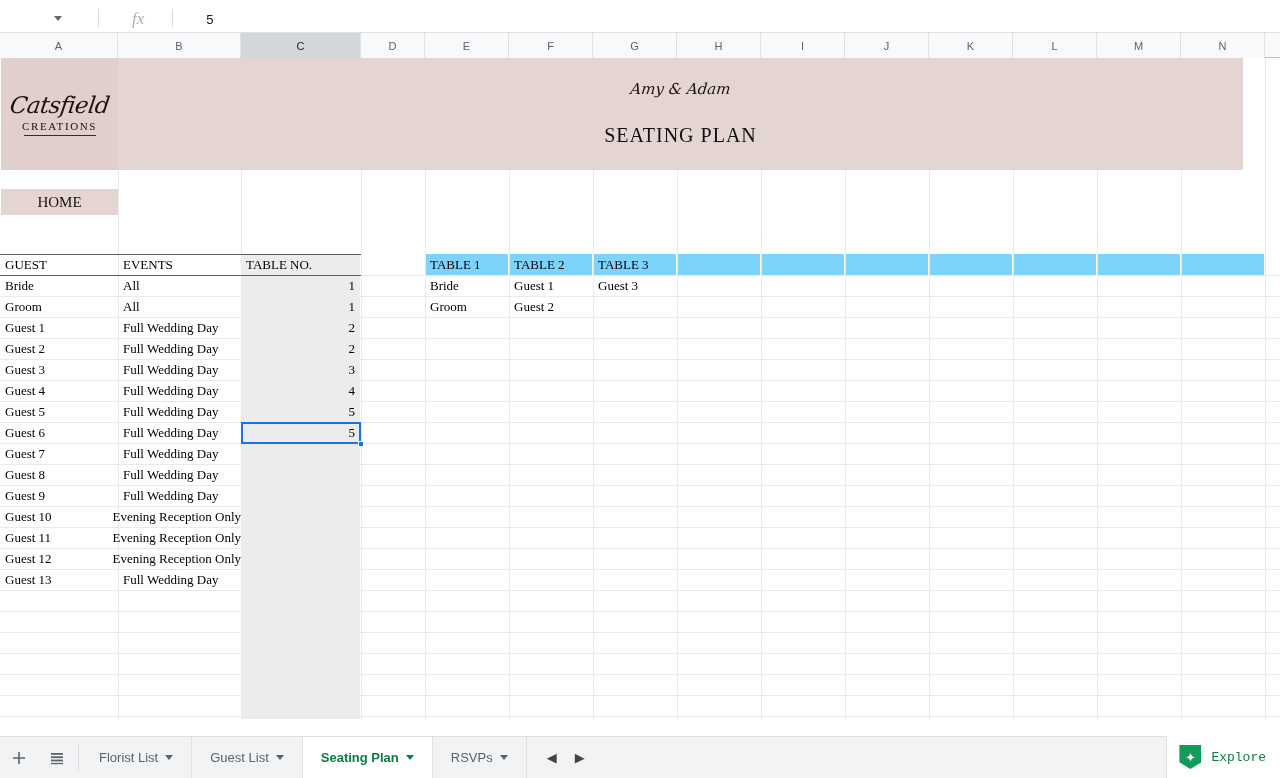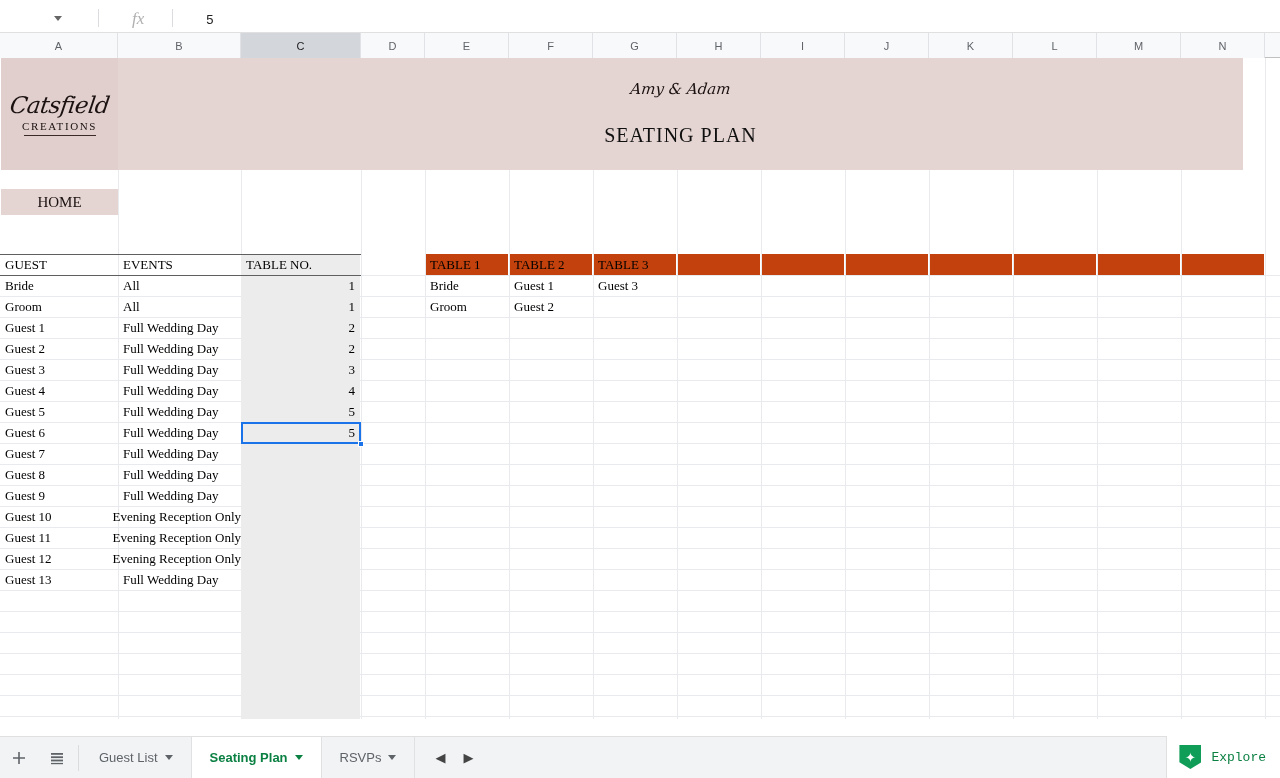--- a/index.html
+++ b/index.html
@@ -111,21 +111,21 @@
 
   
   .gt-head {
     font-family: "Liberation Serif", serif; font-size: 13px; color: #000;
   }
   .shade-c { position: absolute; background: #ececec; }
   .thickline { position: absolute; background: #5f5f5f; }
 
   
   .tbl-head-cell {
-    position: absolute; height: 21px; background: #c2410c;
+    position: absolute; height: 21px; background: #7dd3fc;
     display: flex; align-items: center; padding-left: 4px;
     font-family: "Liberation Serif", serif; font-size: 13px; color: #000;
   }
 
   
   #sel-cell {
     position: absolute; border: 2px solid #1a73e8; z-index: 20;
     background: transparent;
   }
   #sel-handle {
@@ -346,20 +346,24 @@
     <svg width="16" height="16" viewBox="0 0 16 16">
       <rect x="2" y="3" width="12" height="1.8" fill="#5f6368"></rect>
       <rect x="2" y="6.3" width="12" height="1.8" fill="#5f6368"></rect>
       <rect x="2" y="9.6" width="12" height="1.8" fill="#5f6368"></rect>
       <rect x="2" y="12.9" width="12" height="1.3" fill="#5f6368"></rect>
     </svg>
   </div>
   <div id="tab-divider"></div>
   <div id="sheet-tabs-container" style="display:flex;align-items:center;">
       <div class="sheet-tab">
+        <span>Florist List</span>
+        <span class="tab-caret"></span>
+      </div>
+      <div class="sheet-tab">
         <span>Guest List</span>
         <span class="tab-caret"></span>
       </div>
       <div class="sheet-tab active">
         <span>Seating Plan</span>
         <span class="tab-caret"></span>
       </div>
       <div class="sheet-tab">
         <span>RSVPs</span>
         <span class="tab-caret"></span>

